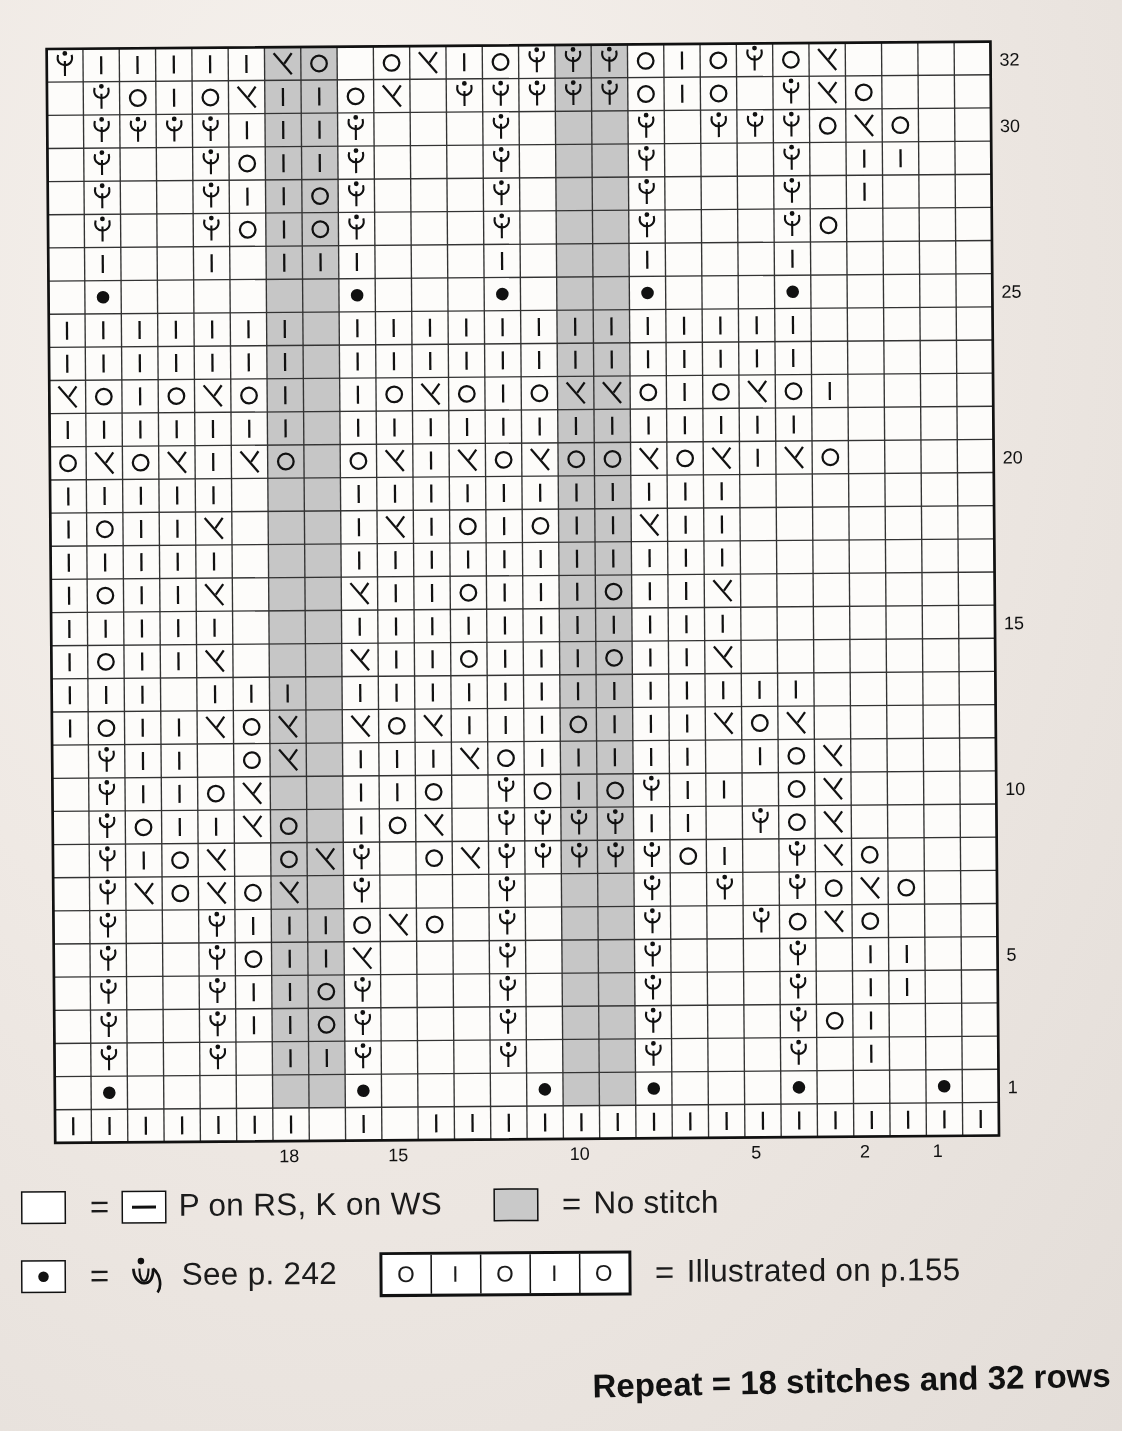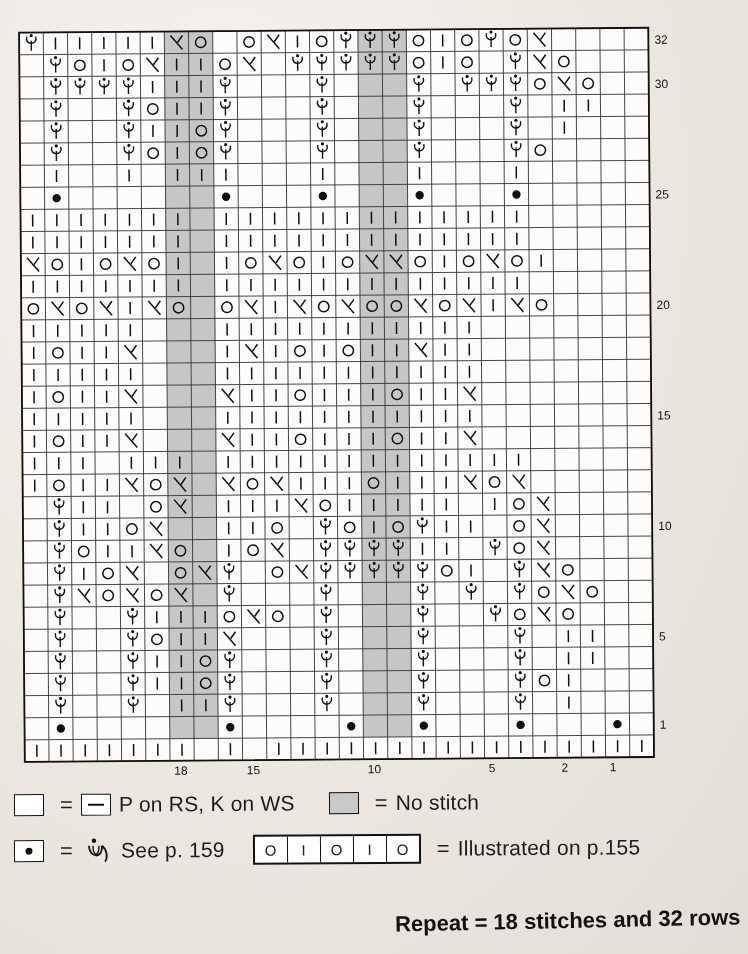--- a/index.html
+++ b/index.html
@@ -12,21 +12,21 @@
   }
   
   #page{
     position:absolute;inset:0;
     background:
       radial-gradient(ellipse at 30% 20%, #f6f2ee 0%, #efe9e4 45%, #e3ddd8 100%);
   }
   
   #chart-wrap{
     position:absolute;
-    left:14px;top:22px;
+    left:26px;top:22px;
     width:696px;height:760px;
   }
   #chart{
     position:absolute;left:0;top:0;
     width:696px;height:760px;
     transform:rotate(-0.45deg);
     transform-origin:50% 50%;
   }
   .grid-svg{display:block;}
   
@@ -941,21 +941,21 @@
     <span class="sq dot"></span>
     <span class="eq">=</span>
     <span class="bobble-glyph">
       <svg width="34" height="30" viewBox="0 0 34 30">
         <circle cx="11" cy="5" r="2.2" fill="#111"></circle>
         <path d="M6 10 C6 22, 20 24, 19 10" fill="none" stroke="#111" stroke-width="1.8"></path>
         <path d="M10 10 C10 21, 16 21, 16 10" fill="none" stroke="#111" stroke-width="1.4"></path>
         <path d="M19 10 C24 14, 25 22, 22 26" fill="none" stroke="#111" stroke-width="1.8"></path>
       </svg>
     </span>
-    <span class="leg-text">See p. 159</span>
+    <span class="leg-text">See p. 242</span>
 
     <span style="display:inline-block;width:28px"></span>
 
     <span class="ill-box">
       <span class="ill-cell">O</span>
       <span class="ill-cell">I</span>
       <span class="ill-cell">O</span>
       <span class="ill-cell">I</span>
       <span class="ill-cell">O</span>
     </span>

